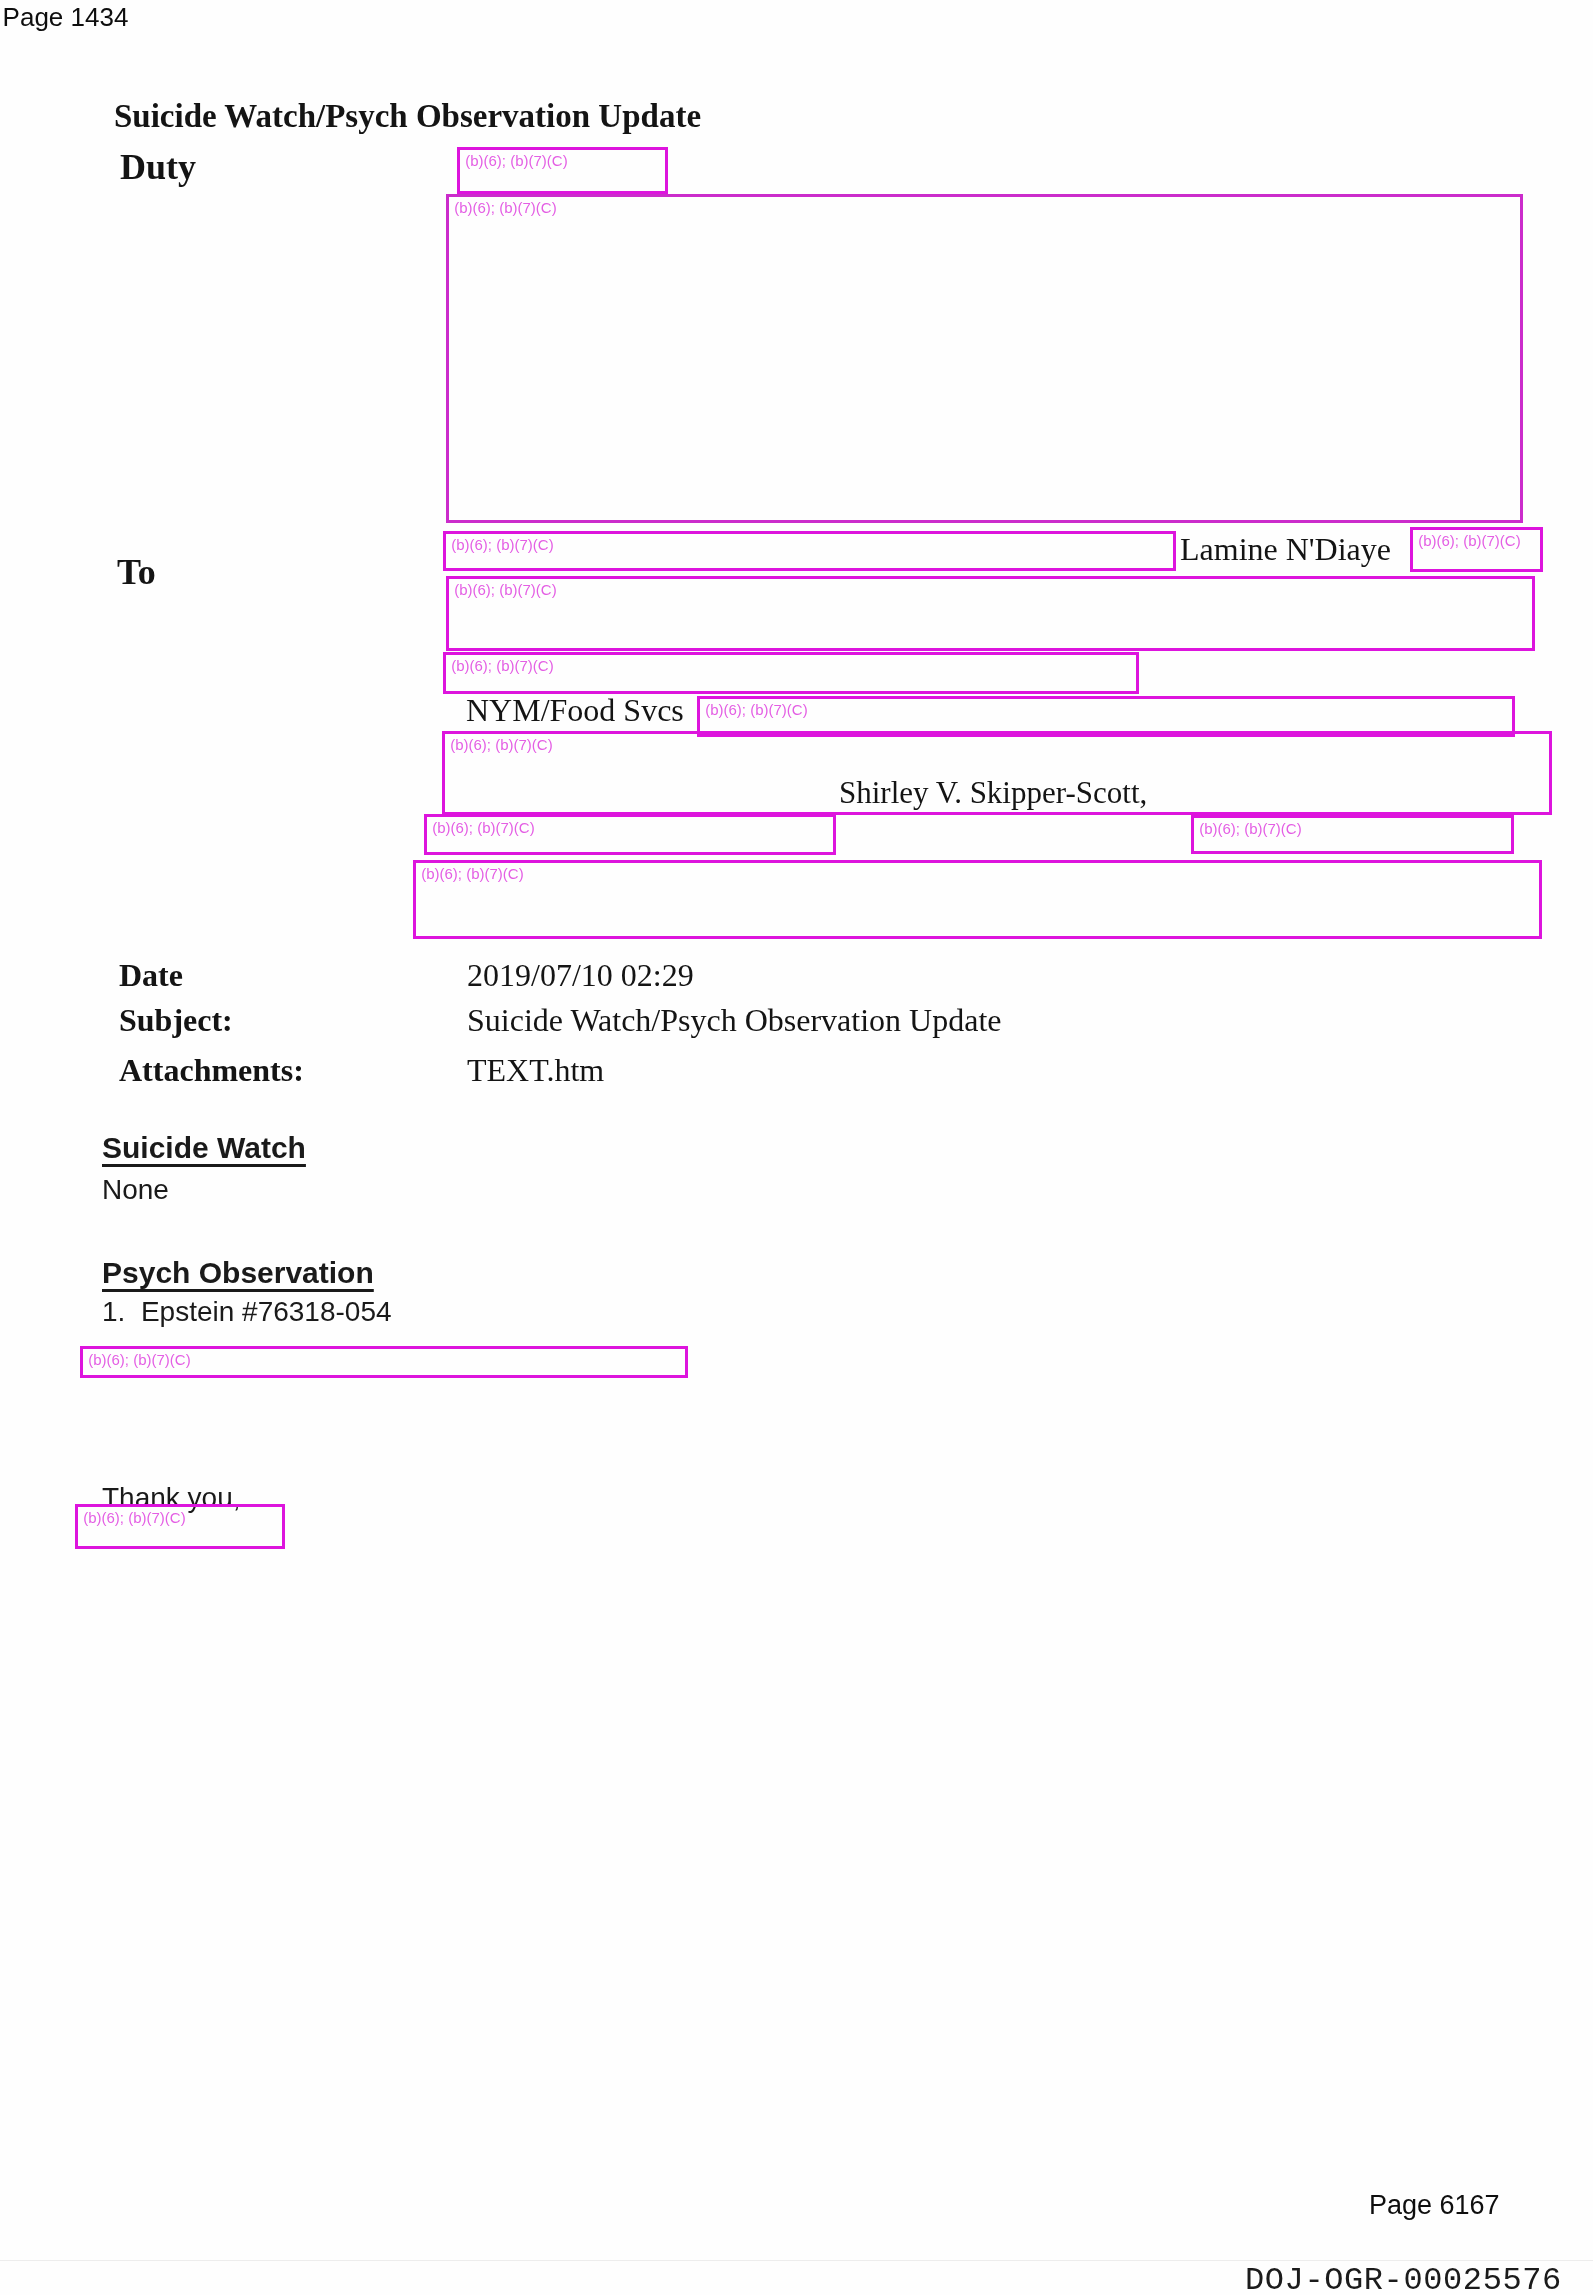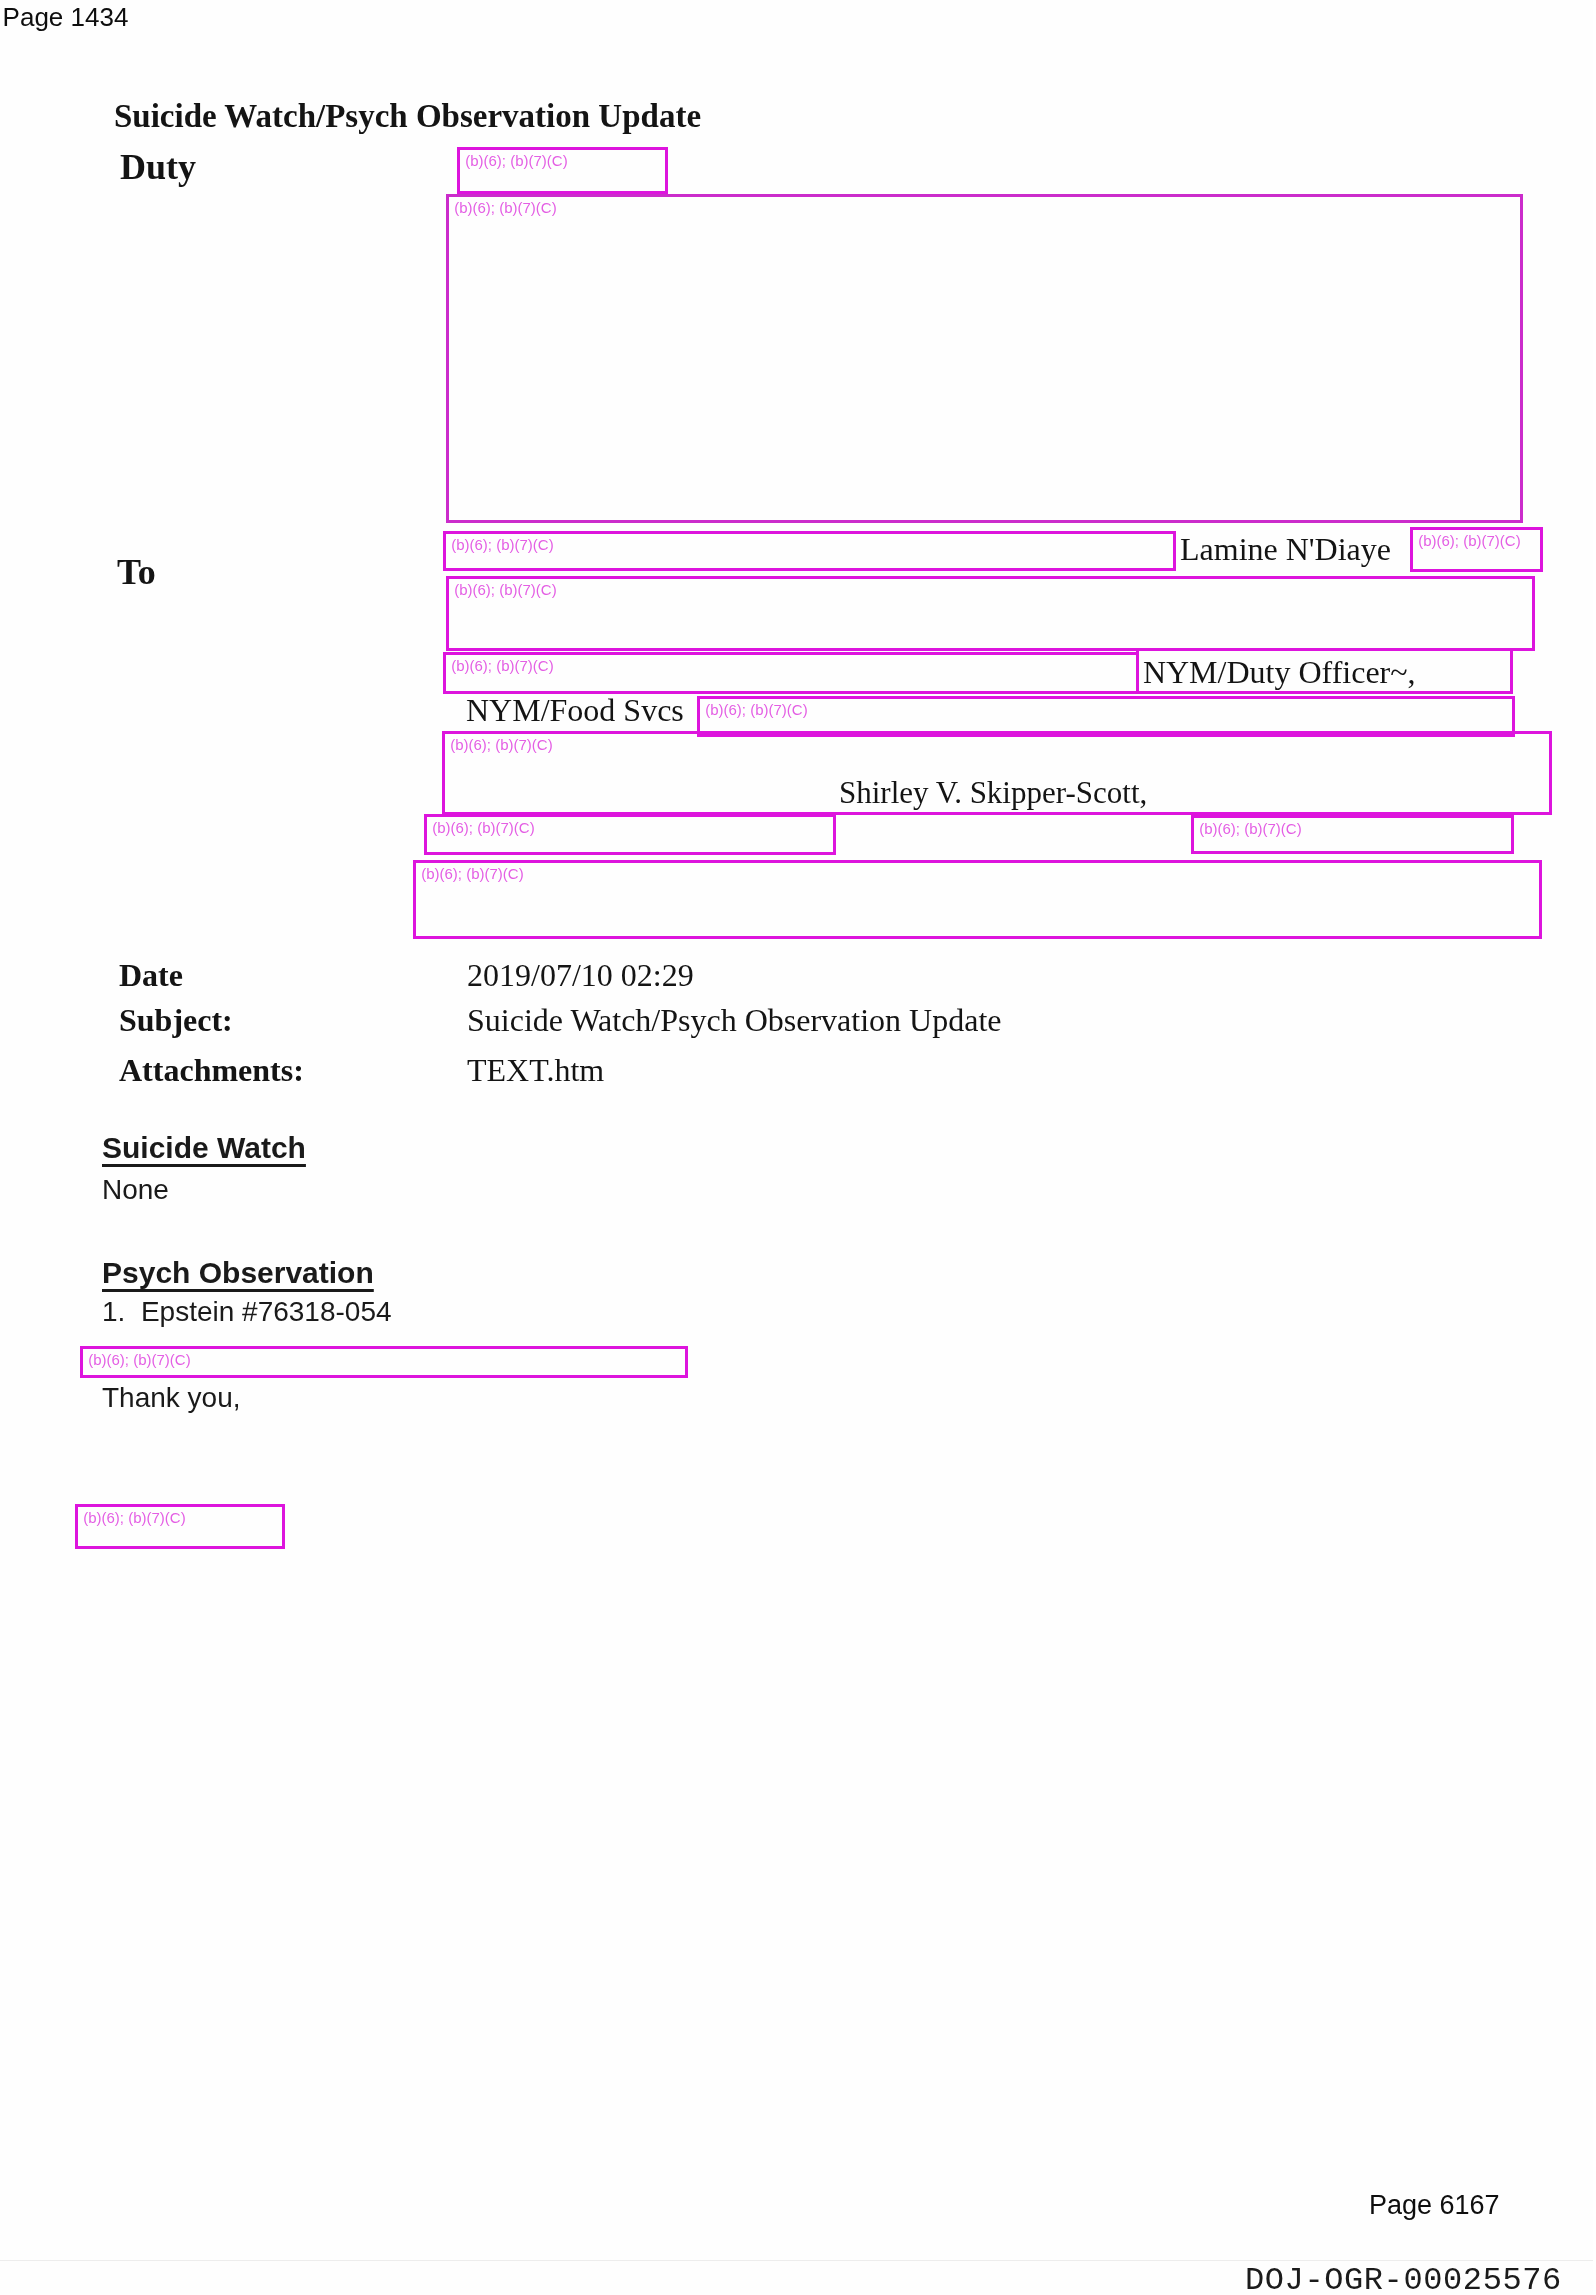--- a/index.html
+++ b/index.html
@@ -82,21 +82,21 @@
     font-size:30px;font-weight:bold;
     text-decoration:underline;
     text-decoration-thickness:2.6px;
     text-underline-offset:5.8px;
     color:#1a1a1a;
   }
   .sw-heading{top:1133px;left:102px;}
   .sw-value{top:1176px;left:102px;font-size:28px;color:#1a1a1a;}
   .po-heading{top:1258px;left:102px;}
   .po-item{top:1298px;left:102px;font-size:28px;color:#1a1a1a;}
-  .closing{top:1384px;left:102px;font-size:28px;color:#1a1a1a;}
+  .closing{top:1484px;left:102px;font-size:28px;color:#1a1a1a;}
 </style>
 </head>
 <body>
 
 <div class="page">
 
   <div class="abs sans scan-page-label">Page 1434</div>
 
   <div class="abs serif bold title">Suicide Watch/Psych Observation Update</div>
   <div class="abs serif bold from-label">Duty</div>
@@ -116,23 +116,20 @@
   <div class="rbox box-d">
     <span class="rlabel">(b)(6); (b)(7)(C)</span>
   </div>
 
   <div class="rbox box-e">
     <span class="rlabel">(b)(6); (b)(7)(C)</span>
   </div>
 
   <div class="rbox box-f">
     <span class="rlabel">(b)(6); (b)(7)(C)</span>
-  </div>
-  <div class="rbox box-f2">
-    <span class="visible-name">NYM/Duty Officer~,</span>
   </div>
 
   <div class="abs serif name-nym-food">NYM/Food Svcs</div>
   <div class="rbox box-g">
     <span class="rlabel">(b)(6); (b)(7)(C)</span>
   </div>
 
   <div class="rbox box-h">
     <span class="rlabel">(b)(6); (b)(7)(C)</span>
   </div>

